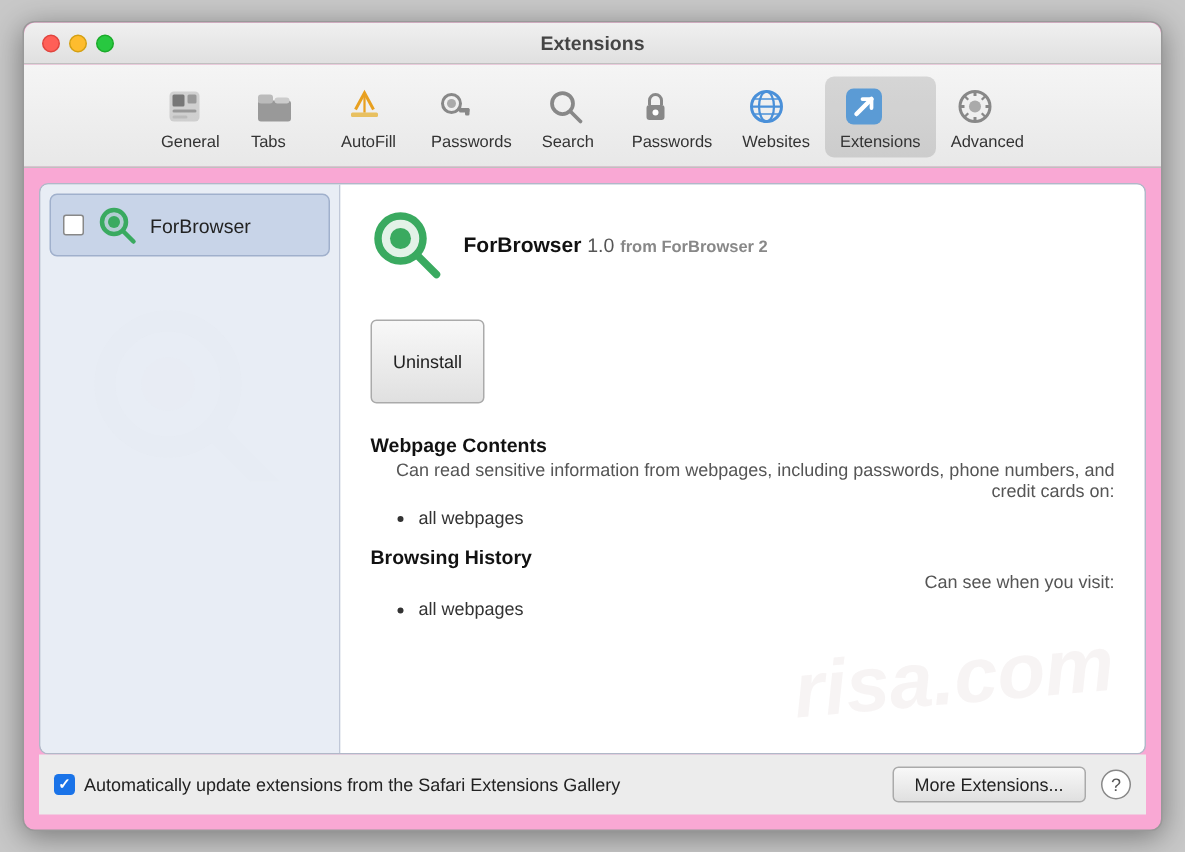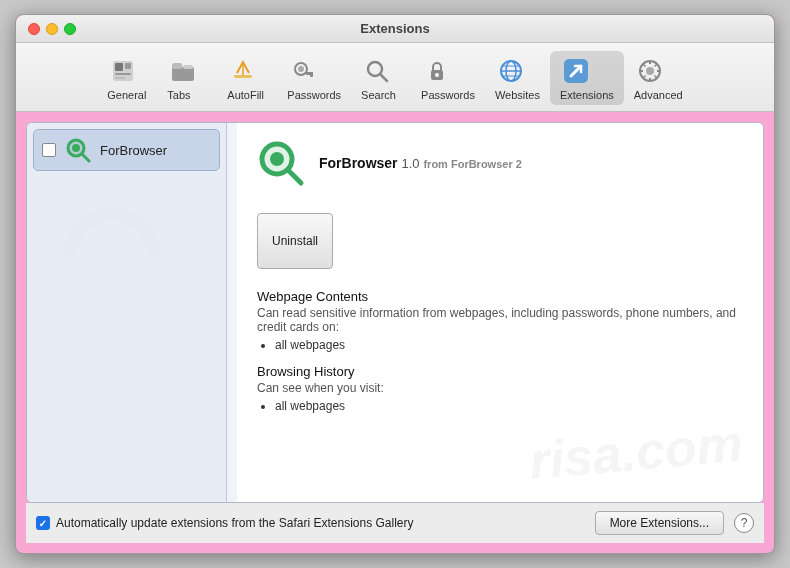--- a/index.html
+++ b/index.html
@@ -96,21 +96,21 @@
     .content {
       flex: 1;
       display: flex;
       flex-direction: column;
       padding: 10px;
       gap: 0;
     }
     .main-pane {
       flex: 1;
       display: flex;
-      gap: 10px;
+      gap: 0;
       border: 1px solid #b0b8c8;
       border-radius: 6px;
       background: #f0f4f8;
       overflow: hidden;
     }
     
     .sidebar {
       width: 200px;
       border-right: 1px solid #c0c8d8;
       background: #e8edf5;
@@ -213,31 +213,32 @@
     .permissions-title {
       font-size: 13px;
       color: #333;
       margin-bottom: 10px;
     }
     .perm-group {
       margin-bottom: 12px;
     }
     .perm-group-title {
       font-size: 13px;
-      font-weight: 400;
+      font-weight: 700;
       color: #111;
       margin-bottom: 2px;
     }
     .perm-group-desc {
       font-size: 12px;
       color: #555;
       margin-bottom: 4px;
+      text-align: right;
     }
     .perm-list {
-      margin-left: 18px;
+      margin-left: 32px;
     }
     .perm-list li {
       font-size: 12px;
       color: #333;
     }
     
     .detail-watermark {
       position: absolute;
       bottom: 20px;
       right: 20px;

